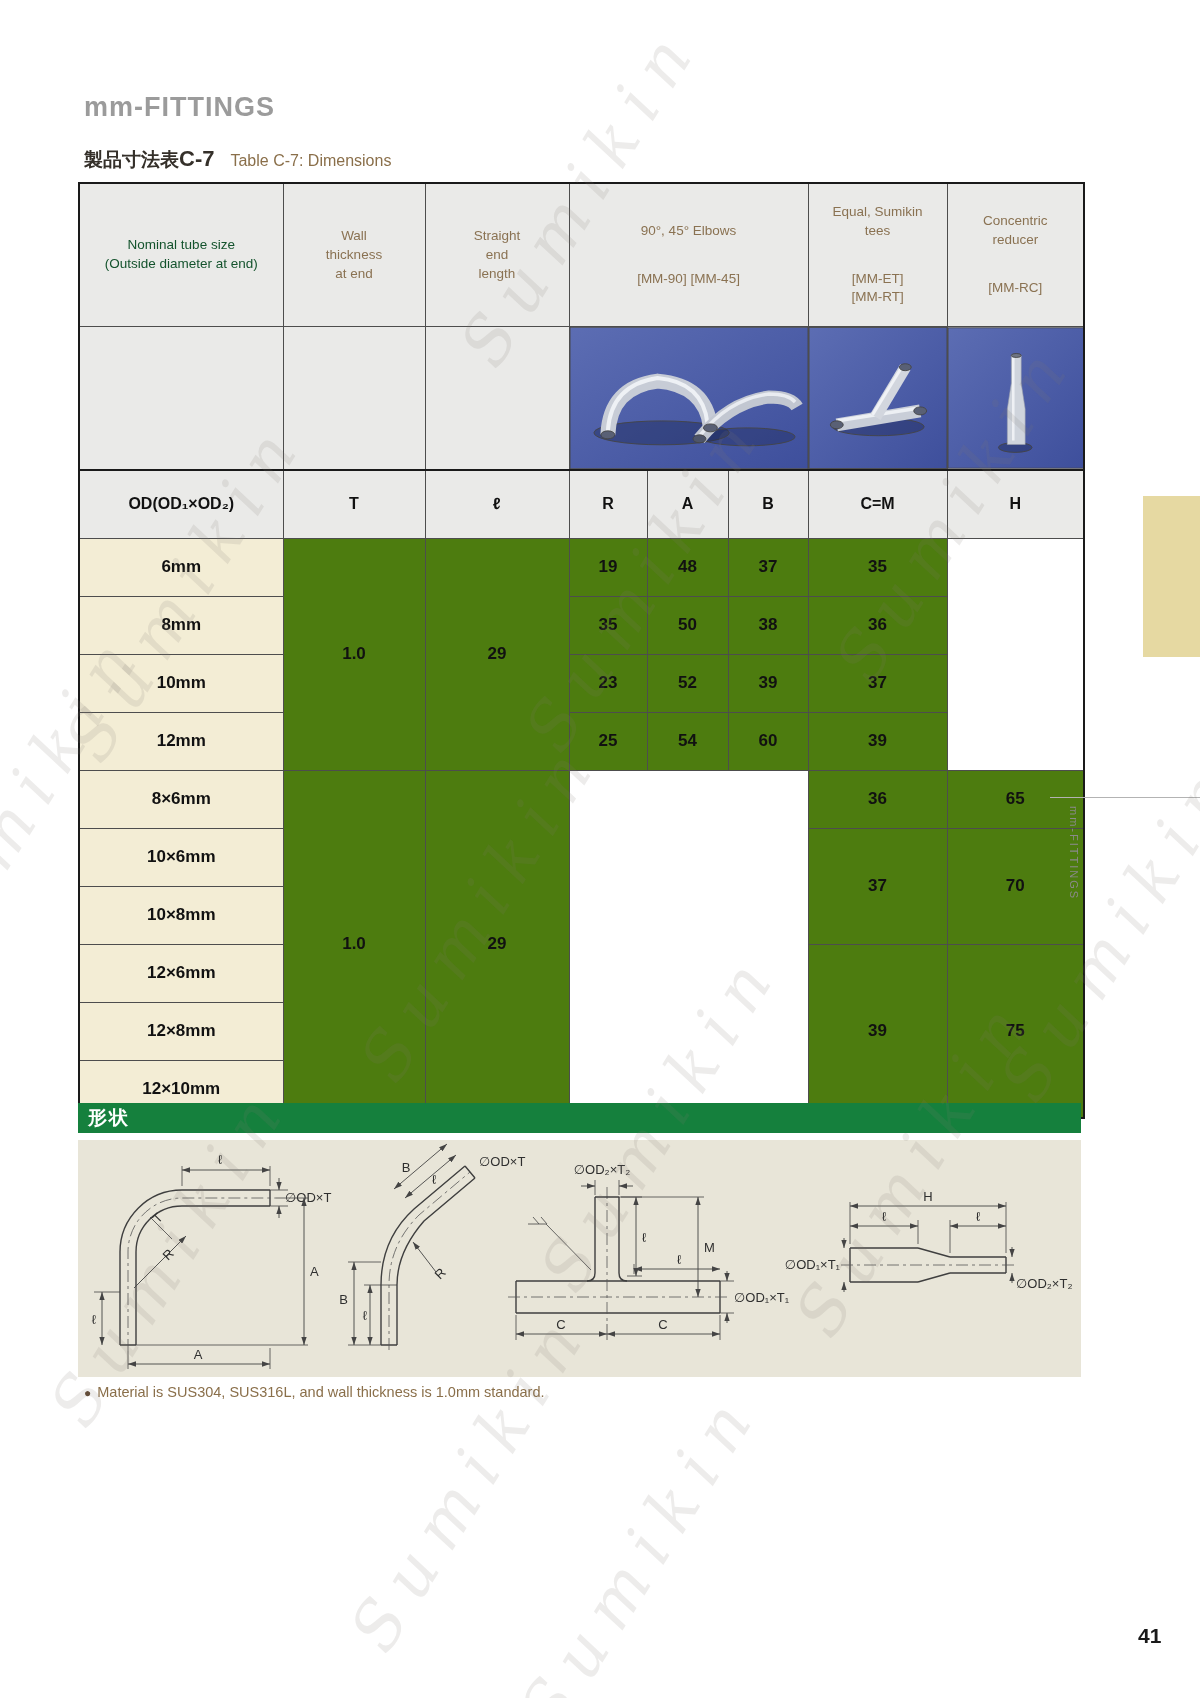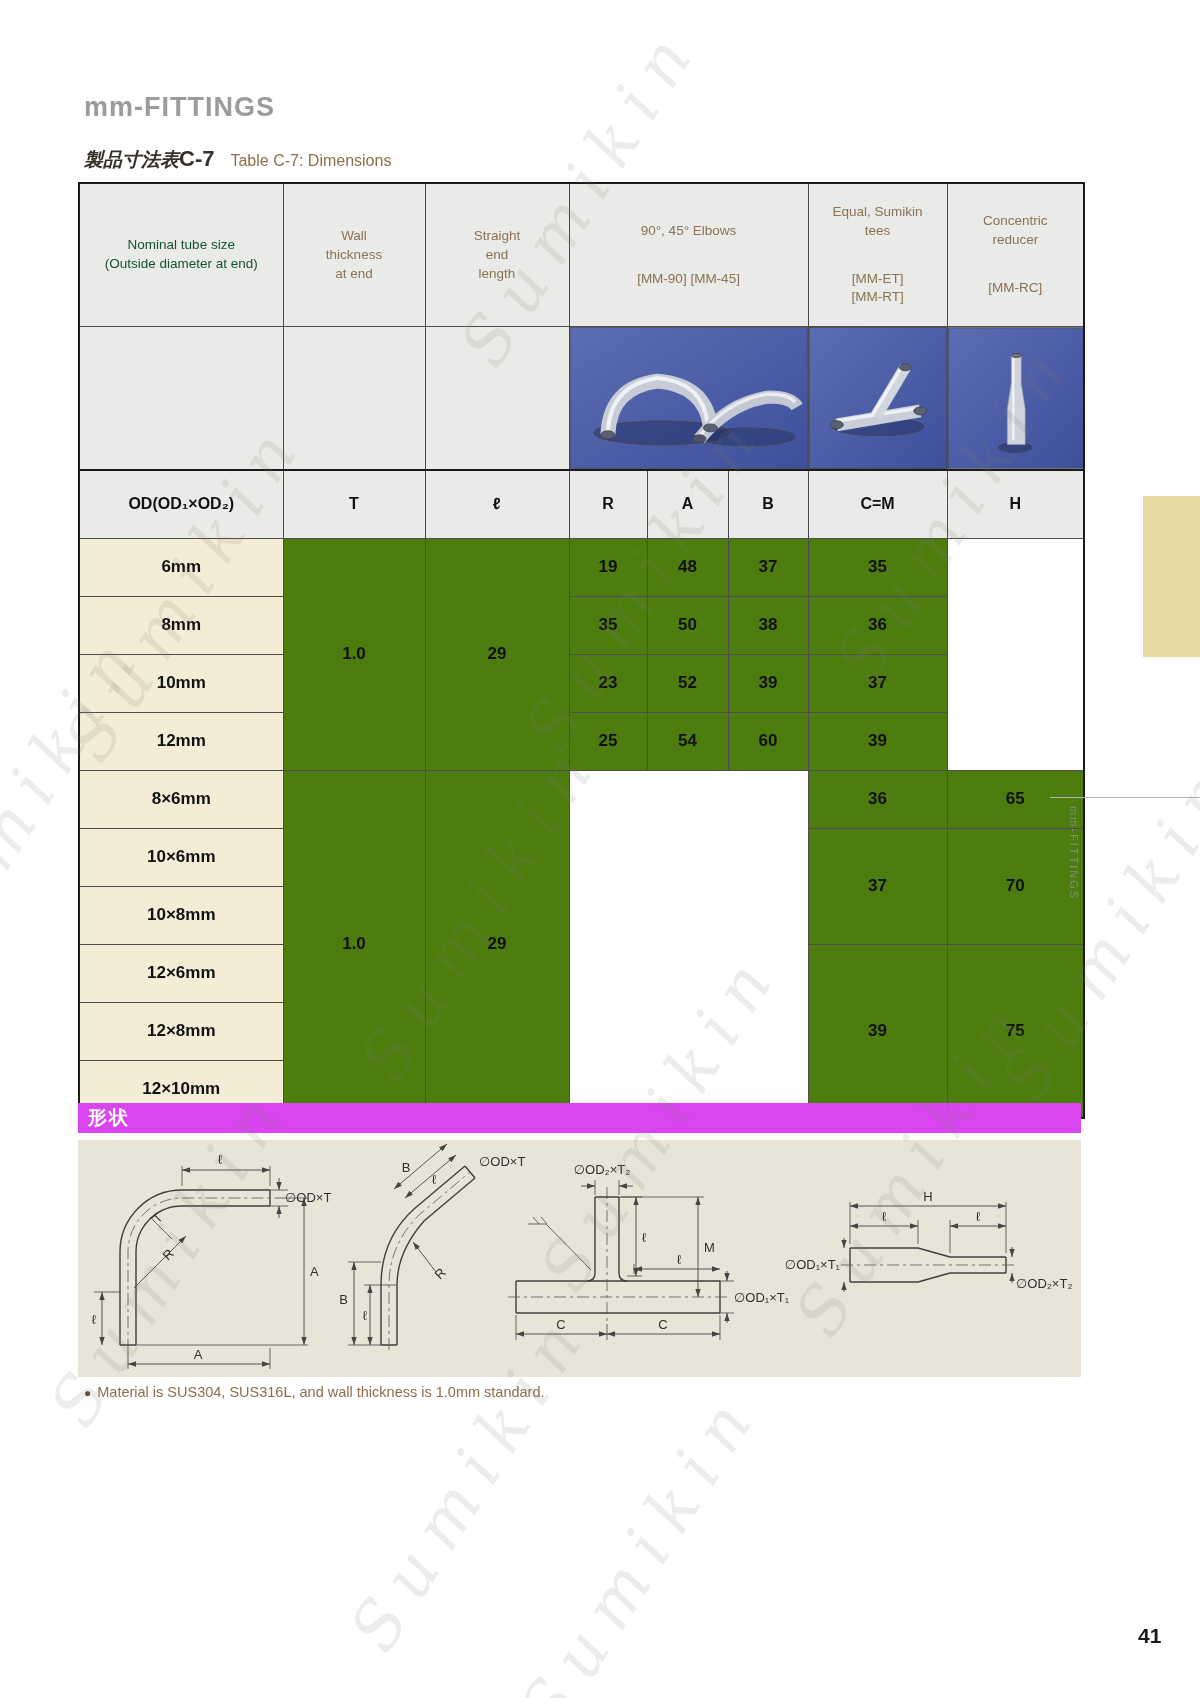--- a/index.html
+++ b/index.html
@@ -5,41 +5,41 @@
   html,body{margin:0;padding:0;background:#888;}
   .page{position:relative;width:1200px;height:1698px;background:#ffffff;overflow:hidden;
         font-family:"Liberation Sans","DejaVu Sans",sans-serif;}
   
   .wm{position:absolute;font-family:"DejaVu Serif",serif;font-style:italic;
       font-size:66px;letter-spacing:16px;color:rgba(125,120,110,0.14);
       transform:translate(-50%,-50%) rotate(-58deg);white-space:nowrap;z-index:6;pointer-events:none;}
   
   .title{position:absolute;left:84px;top:92px;font-size:27px;font-weight:bold;color:#9b9b9b;letter-spacing:1px;z-index:2;}
   .caption-row{position:absolute;left:84px;top:146px;z-index:2;display:flex;align-items:baseline;}
-  .cap-jp{font-size:19px;font-weight:bold;color:#35302a;font-style:italic;}
+  .cap-jp{font-size:19px;font-weight:bold;color:#35302a;}
   .cap-code{font-size:22px;font-weight:bold;color:#35302a;margin-left:0;}
   .cap-en{font-size:16px;color:#8a6f4a;margin-left:16px;}
   .unit{position:absolute;left:78px;top:160px;width:1005px;text-align:right;font-size:12px;font-weight:bold;color:#2a2a2a;z-index:2;}
   
   table.dim{position:absolute;left:78px;top:182px;width:1005px;border-collapse:collapse;
             table-layout:fixed;border:2px solid #1a1a1a;background:#fff;z-index:2;}
   table.dim th,table.dim td{border:1px solid #4d4d4d;padding:0;text-align:center;vertical-align:middle;overflow:hidden;}
   tr.hdr th{background:#eaeae8;font-weight:normal;font-size:13.5px;line-height:1.4;color:#8a7252;white-space:pre-line;}
   tr.hdr th.dark{color:#14532d;}
   tr.hdr .codes{margin-top:10px;white-space:pre-line;}
   tr.photos td.gray{background:#eaeae8;}
   tr.photos td{border-bottom:2px solid #1a1a1a;}
   tr.photos td.photo{padding:0;}
   tr.photos svg{display:block;width:100%;height:142px;}
   tr.keyrow th{background:#eaeae8;font-size:16px;font-weight:bold;color:#111;}
   td.lab{background:#f3edd5;font-weight:bold;font-size:17px;color:#111;}
   td.val{font-weight:bold;font-size:17px;color:#111;background:#4d7c0f;}
   td.blank{background:#fff;}
   
-  .shape-bar{position:absolute;left:78px;top:1103px;width:1003px;height:30px;background:#d946ef;
+  .shape-bar{position:absolute;left:78px;top:1103px;width:1003px;height:30px;background:#15803d;
              color:#fff;font-size:19px;font-weight:bold;line-height:30px;padding-left:10px;
              box-sizing:border-box;z-index:2;letter-spacing:2px;}
   .shape-panel{position:absolute;left:78px;top:1140px;width:1003px;height:237px;background:#e8e5d8;z-index:2;}
   .shape-panel svg{display:block;}
   .note{position:absolute;left:84px;top:1384px;font-size:14.5px;color:#8a6f4a;z-index:2;}
   .note .bullet{color:#5f4630;margin-right:6px;font-size:12px;}
   
   .side-tab{position:absolute;left:1143px;top:496px;width:57px;height:161px;background:#e6d9a2;z-index:2;}
   .side-line{position:absolute;left:1050px;top:797px;width:150px;height:1px;background:#b3b3b3;z-index:2;}
   .side-label{position:absolute;left:1068px;top:806px;writing-mode:vertical-rl;font-size:11px;

